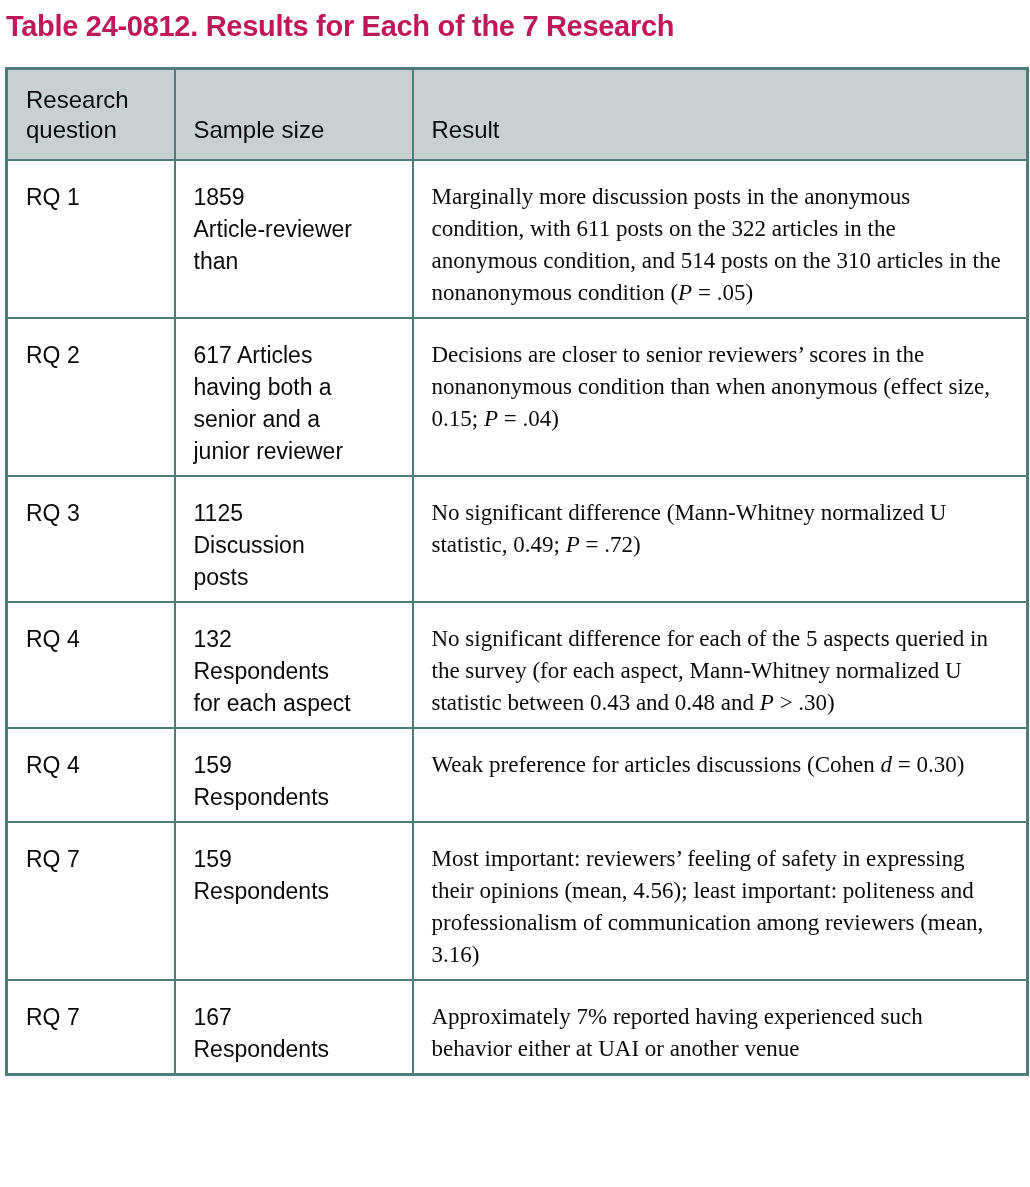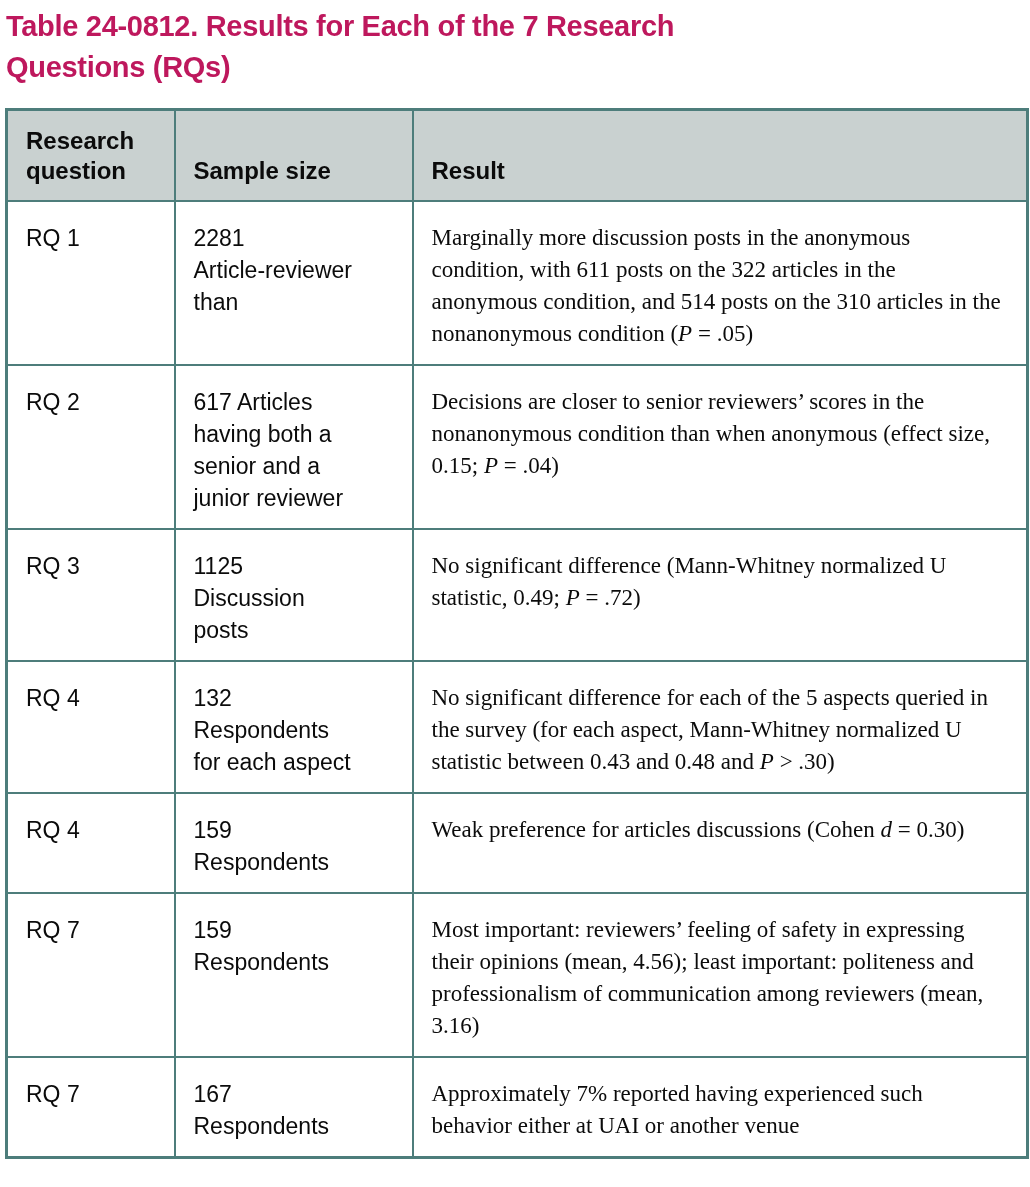--- a/index.html
+++ b/index.html
@@ -40,66 +40,65 @@
   col.col-sample { width: 238px; }
   col.col-result { width: 615px; }
 
   thead th {
     background: #c9d1d0;
     height: 91px;
     box-sizing: border-box;
     vertical-align: bottom;
     text-align: left;
     font-size: 24px;
-    font-weight: bold;
+    font-weight: normal;
     line-height: 30px;
     padding: 10px 12px 14px 18px;
     color: #0b0b0b;
   }
   tbody td {
     vertical-align: top;
     box-sizing: border-box;
     font-size: 23px;
     line-height: 32px;
-    padding: 20px 16px 14px 18px;
+    padding: 20px 16px 8px 18px;
     background: #ffffff;
     color: #0b0b0b;
   }
   td.cell-result { padding-left: 18px; padding-right: 22px; font-family: Liberation Serif, serif; }
   .it { font-style: italic; }
   .line { display: block; }
 </style>
 </head>
 <body>
 
 <div class="page">
 
   <h1 class="title">
     <span class="title-line">Table 24-0812. Results for Each of the 7 Research</span>
-    <span class="title-line">Questions (RQs)</span>
   </h1>
 
   <table class="rq-table">
     <colgroup>
       <col class="col-rq">
       <col class="col-sample">
       <col class="col-result">
     </colgroup>
     <thead>
       <tr>
         <th>Research question</th>
         <th>Sample size</th>
         <th>Result</th>
       </tr>
     </thead>
     <tbody id="table-body">
     <tr class="body-row">
       <td class="cell-rq">RQ 1</td>
       <td class="cell-sample">
-            <span class="line">2281</span>
+            <span class="line">1859</span>
             <span class="line">Article-reviewer</span>
             <span class="line">than</span>
           </td>
       <td class="cell-result"><span>Marginally more discussion posts in the anonymous condition, with 611 posts on the 322 articles in the anonymous condition, and 514 posts on the 310 articles in the nonanonymous condition (</span><span class="it">P</span><span> = .05)</span></td>
     </tr>
 
     <tr class="body-row">
       <td class="cell-rq">RQ 2</td>
       <td class="cell-sample">
             <span class="line">617 Articles</span>

